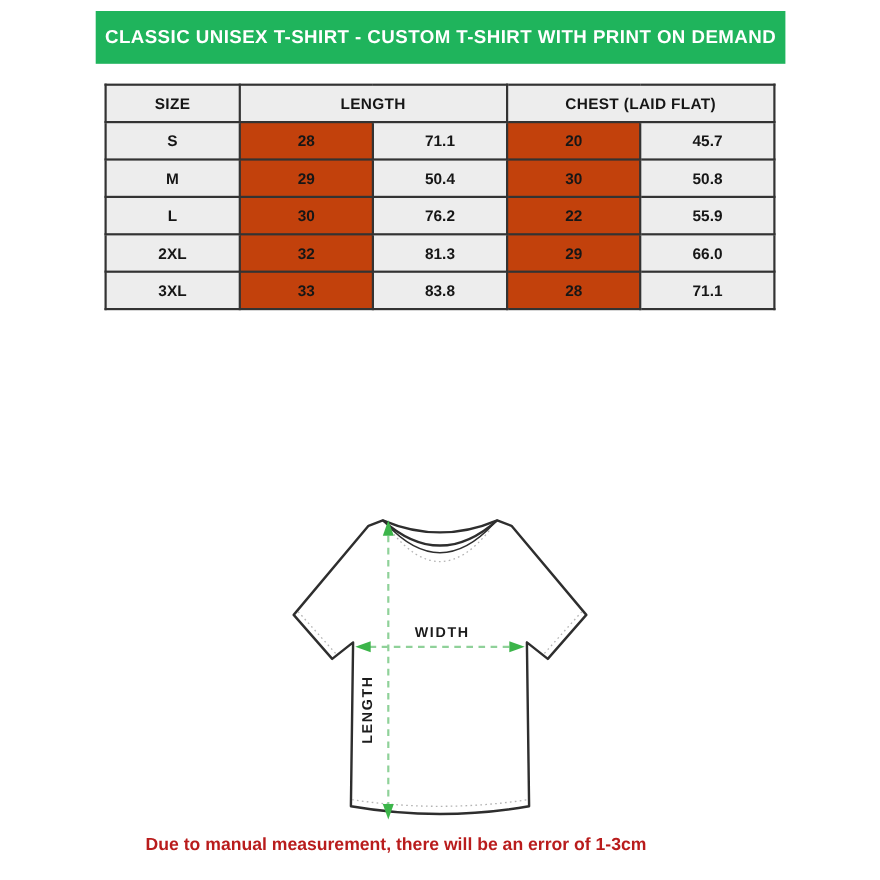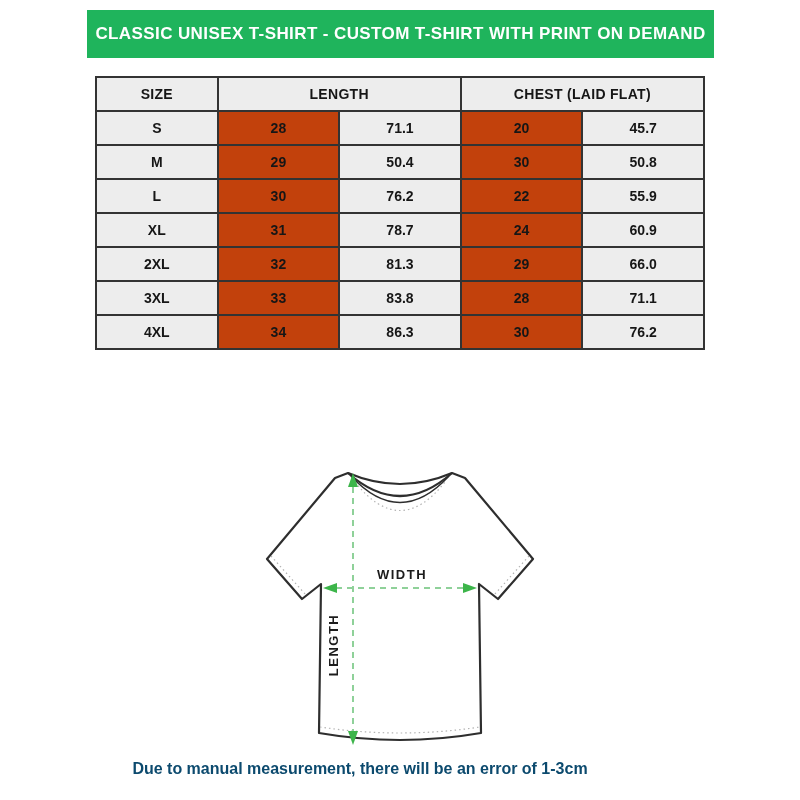--- a/index.html
+++ b/index.html
@@ -36,21 +36,21 @@
   .diagram{position:absolute;left:240px;top:455px;width:320px;height:320px;}
   .diagram svg{display:block;width:320px;height:320px;}
   .svg-label{
     font-family:"Liberation Sans", sans-serif;
     font-weight:bold;font-size:13px;letter-spacing:1.5px;fill:#1c1c1c;
   }
 
   
   .note{
     position:absolute;top:760px;left:0;width:720px;
-    text-align:center;color:#0c4a6e;font-weight:bold;font-size:16px;
+    text-align:center;color:#b91c1c;font-weight:bold;font-size:16px;
   }
 </style>
 </head>
 <body>
 
 <div class="page">
 
   <div class="banner">
     <span>CLASSIC UNISEX T-SHIRT - CUSTOM T-SHIRT WITH PRINT ON DEMAND</span>
   </div>
@@ -86,46 +86,32 @@
           <td class="shade">50.8</td>
         </tr>
         <tr>
           <td class="shade">L</td>
           <td>30</td>
           <td class="shade">76.2</td>
           <td>22</td>
           <td class="shade">55.9</td>
         </tr>
         <tr>
-          <td class="shade">XL</td>
-          <td>31</td>
-          <td class="shade">78.7</td>
-          <td>24</td>
-          <td class="shade">60.9</td>
-        </tr>
-        <tr>
           <td class="shade">2XL</td>
           <td>32</td>
           <td class="shade">81.3</td>
           <td>29</td>
           <td class="shade">66.0</td>
         </tr>
         <tr>
           <td class="shade">3XL</td>
           <td>33</td>
           <td class="shade">83.8</td>
           <td>28</td>
           <td class="shade">71.1</td>
-        </tr>
-        <tr>
-          <td class="shade">4XL</td>
-          <td>34</td>
-          <td class="shade">86.3</td>
-          <td>30</td>
-          <td class="shade">76.2</td>
         </tr>
       </tbody>
   </table>
 
   <div class="diagram">
     <svg viewBox="0 0 320 320" xmlns="http://www.w3.org/2000/svg">
 
       <path d="M108,18 Q160,40 212,18 L225,23 L293,104 L258,144 L239,129 L241,278 Q160,292 79,278 L81,129 L62,144 L27,104 L95,23 Z" fill="#ffffff" stroke="#2e2e2e" stroke-width="2.2" stroke-linejoin="round"></path>
 
       <path d="M108,18 Q160,64 212,18" fill="none" stroke="#2e2e2e" stroke-width="2.2"></path>

